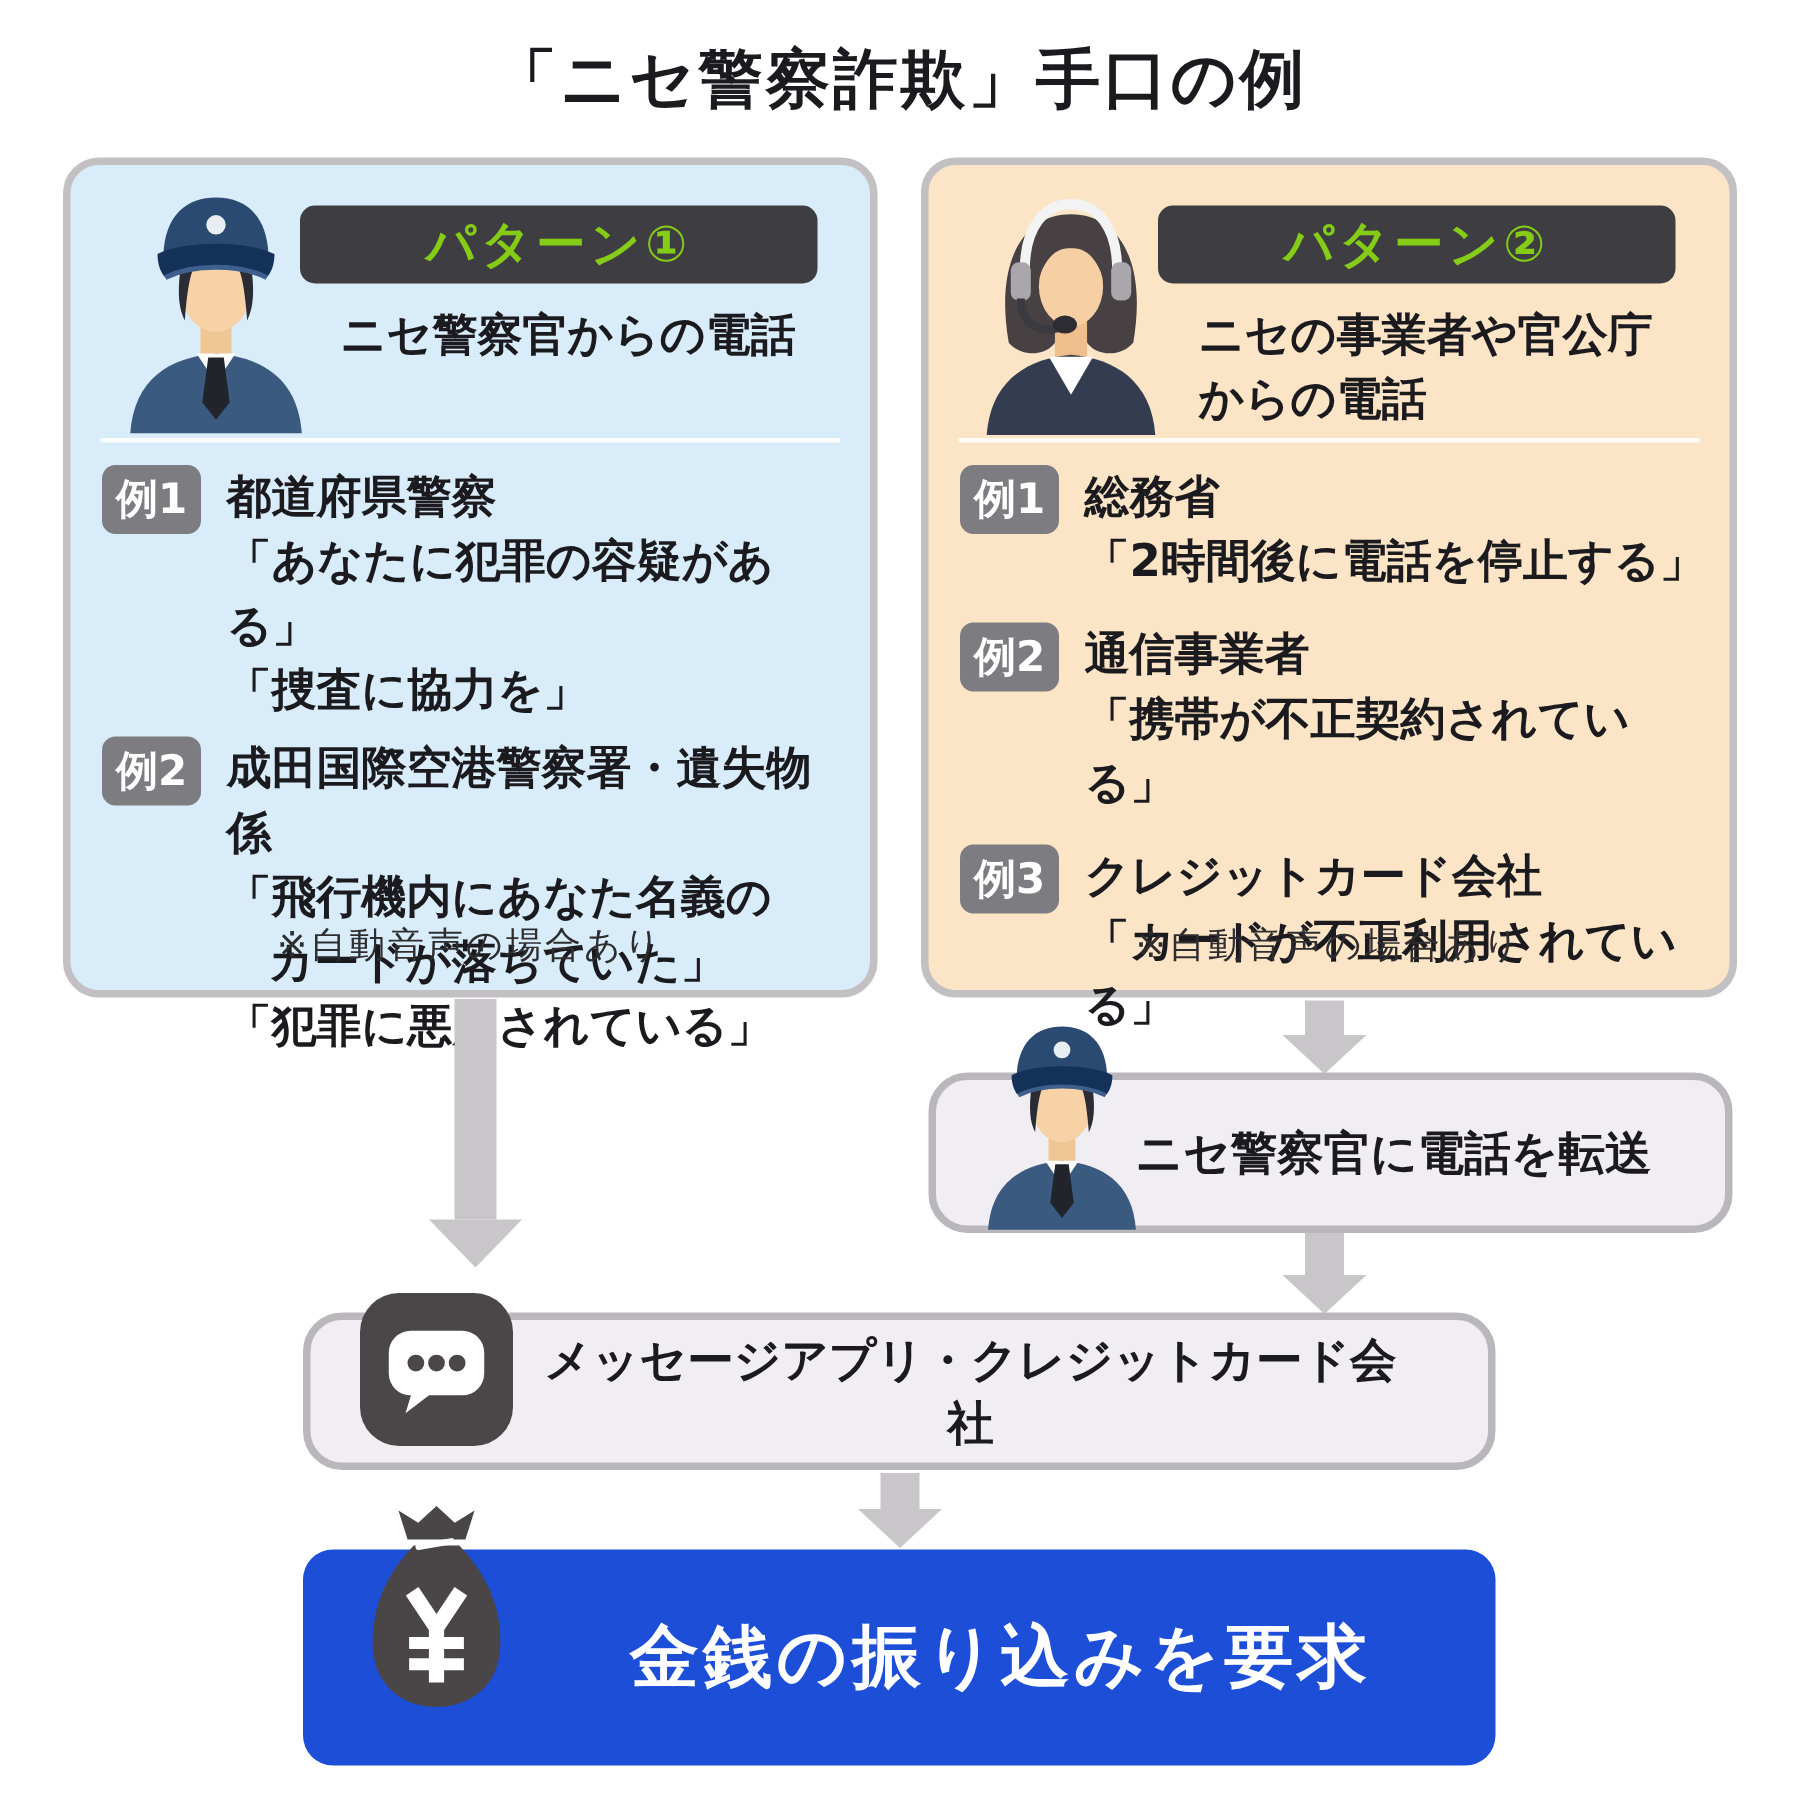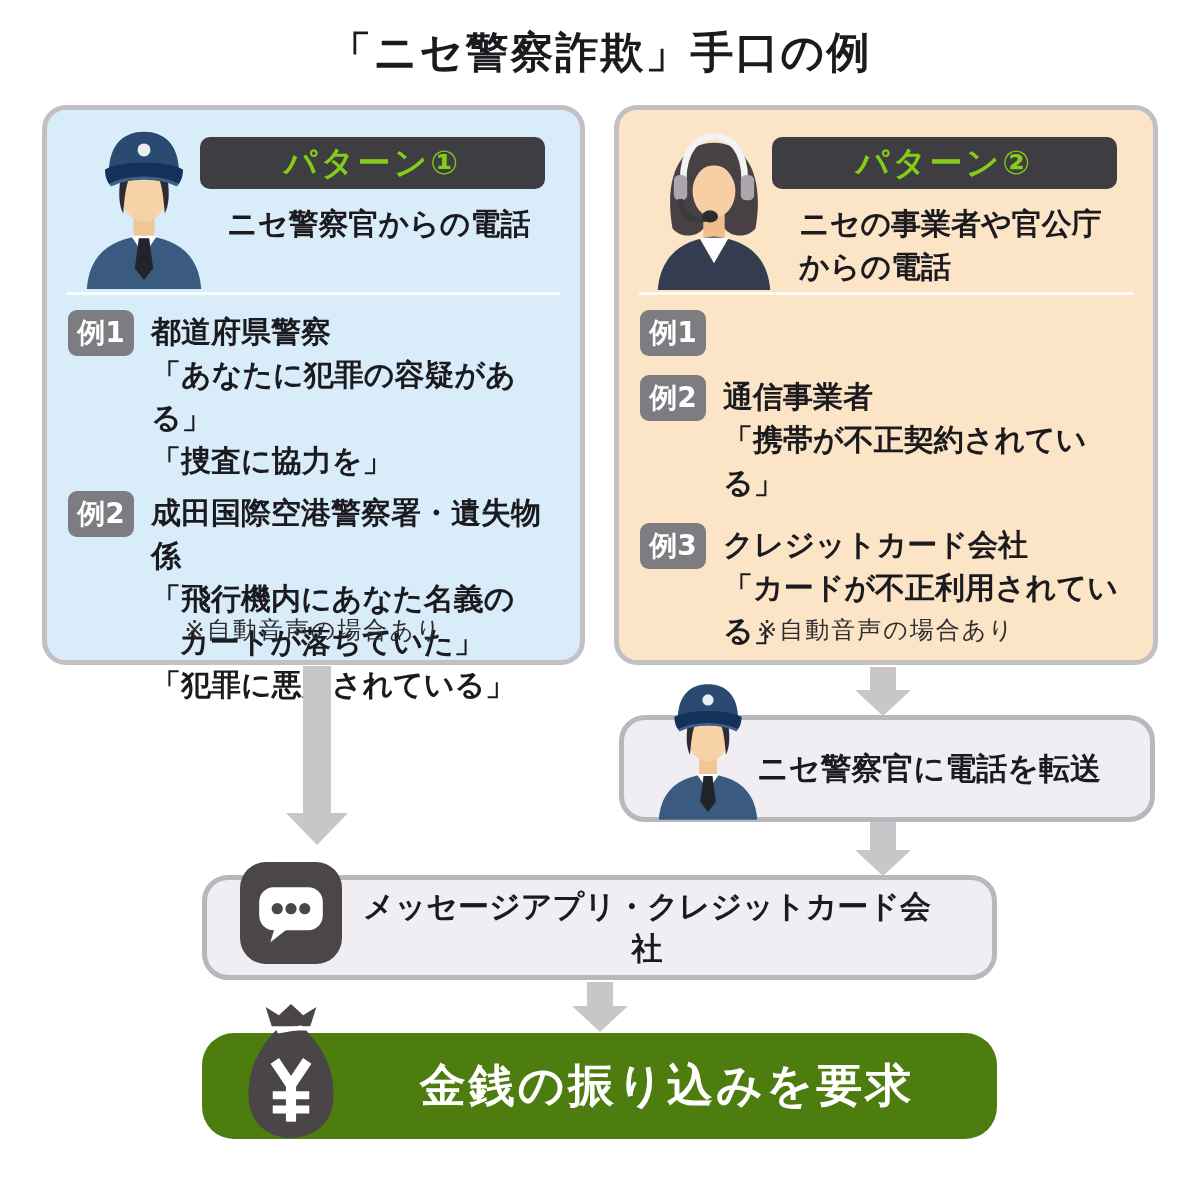--- a/index.html
+++ b/index.html
@@ -54,22 +54,22 @@
   .box--transfer{left:619px;top:715px;width:536px;height:107px;}
   .box--transfer .label{padding-left:84px;}
   .transfer-avatar{position:absolute;left:28px;top:-46px;width:112px;height:146px;}
   .box--message{left:202px;top:875px;width:795px;height:105px;}
   .box--message .label{padding-left:150px;padding-right:55px;}
 
   .chat-icon{position:absolute;left:240px;top:862px;width:102px;height:102px;background:#4b4748;
              border-radius:26px;z-index:3;display:flex;align-items:center;justify-content:center;}
   .chat-icon svg{width:86px;height:86px;}
 
-  .result-banner{position:absolute;left:202px;top:1033px;width:795px;height:106px;background:#4d7c0f;
-                 border-radius:32px;display:flex;align-items:center;z-index:2;}
+  .result-banner{position:absolute;left:202px;top:1033px;width:795px;height:144px;background:#1d4ed8;
+                 border-radius:20px;display:flex;align-items:center;z-index:2;}
   .result-banner .label{flex:1;text-align:center;padding-left:135px;color:#fff;font-size:46px;
                         font-weight:bold;letter-spacing:3px;}
   .moneybag-icon{position:absolute;left:238px;top:1002px;width:106px;height:142px;z-index:3;}
   svg{display:block;}
 </style>
 </head>
 <body>
 
 <svg width="0" height="0" style="position:absolute">
   <defs>
@@ -143,20 +143,24 @@
       </svg>
     <div class="pattern-badge">パターン②</div>
     <div class="panel-subtitle">
       <span>ニセの事業者や官公庁</span>
       <span>からの電話</span>
     </div>
     <div class="divider"></div>
     <div class="examples">
       <div class="example">
         <div class="ex-badge">例1</div>
+        <div class="ex-lines">
+          <span class="ex-line">総務省</span>
+          <span class="ex-line">「2時間後に電話を停止する」</span>
+        </div>
       </div>
       <div class="example">
         <div class="ex-badge">例2</div>
         <div class="ex-lines">
           <span class="ex-line">通信事業者</span>
           <span class="ex-line">「携帯が不正契約されている」</span>
         </div>
       </div>
       <div class="example">
         <div class="ex-badge">例3</div>

